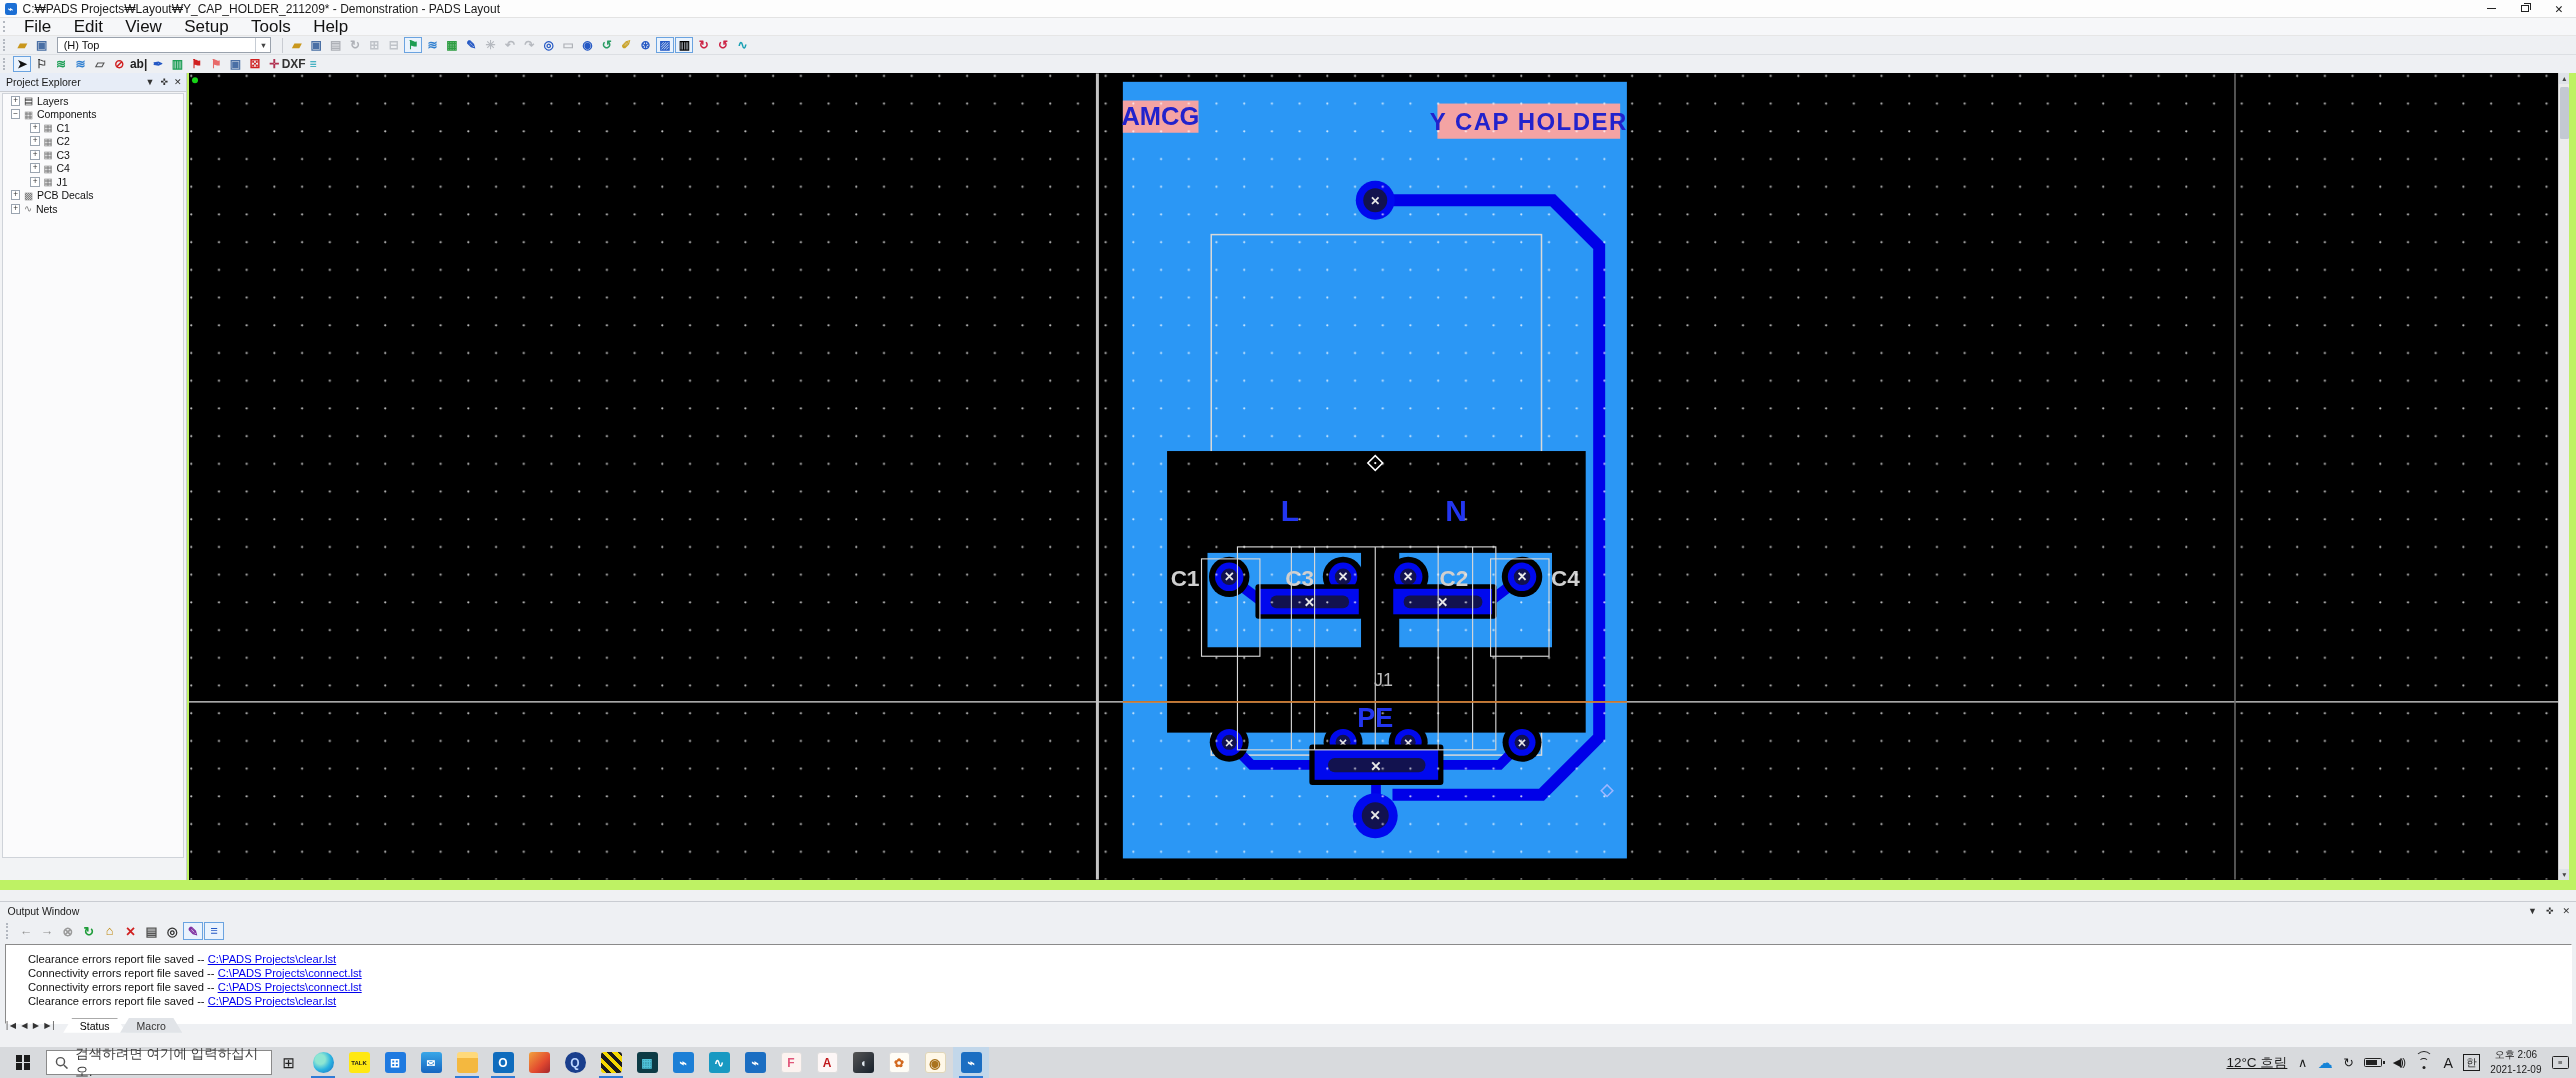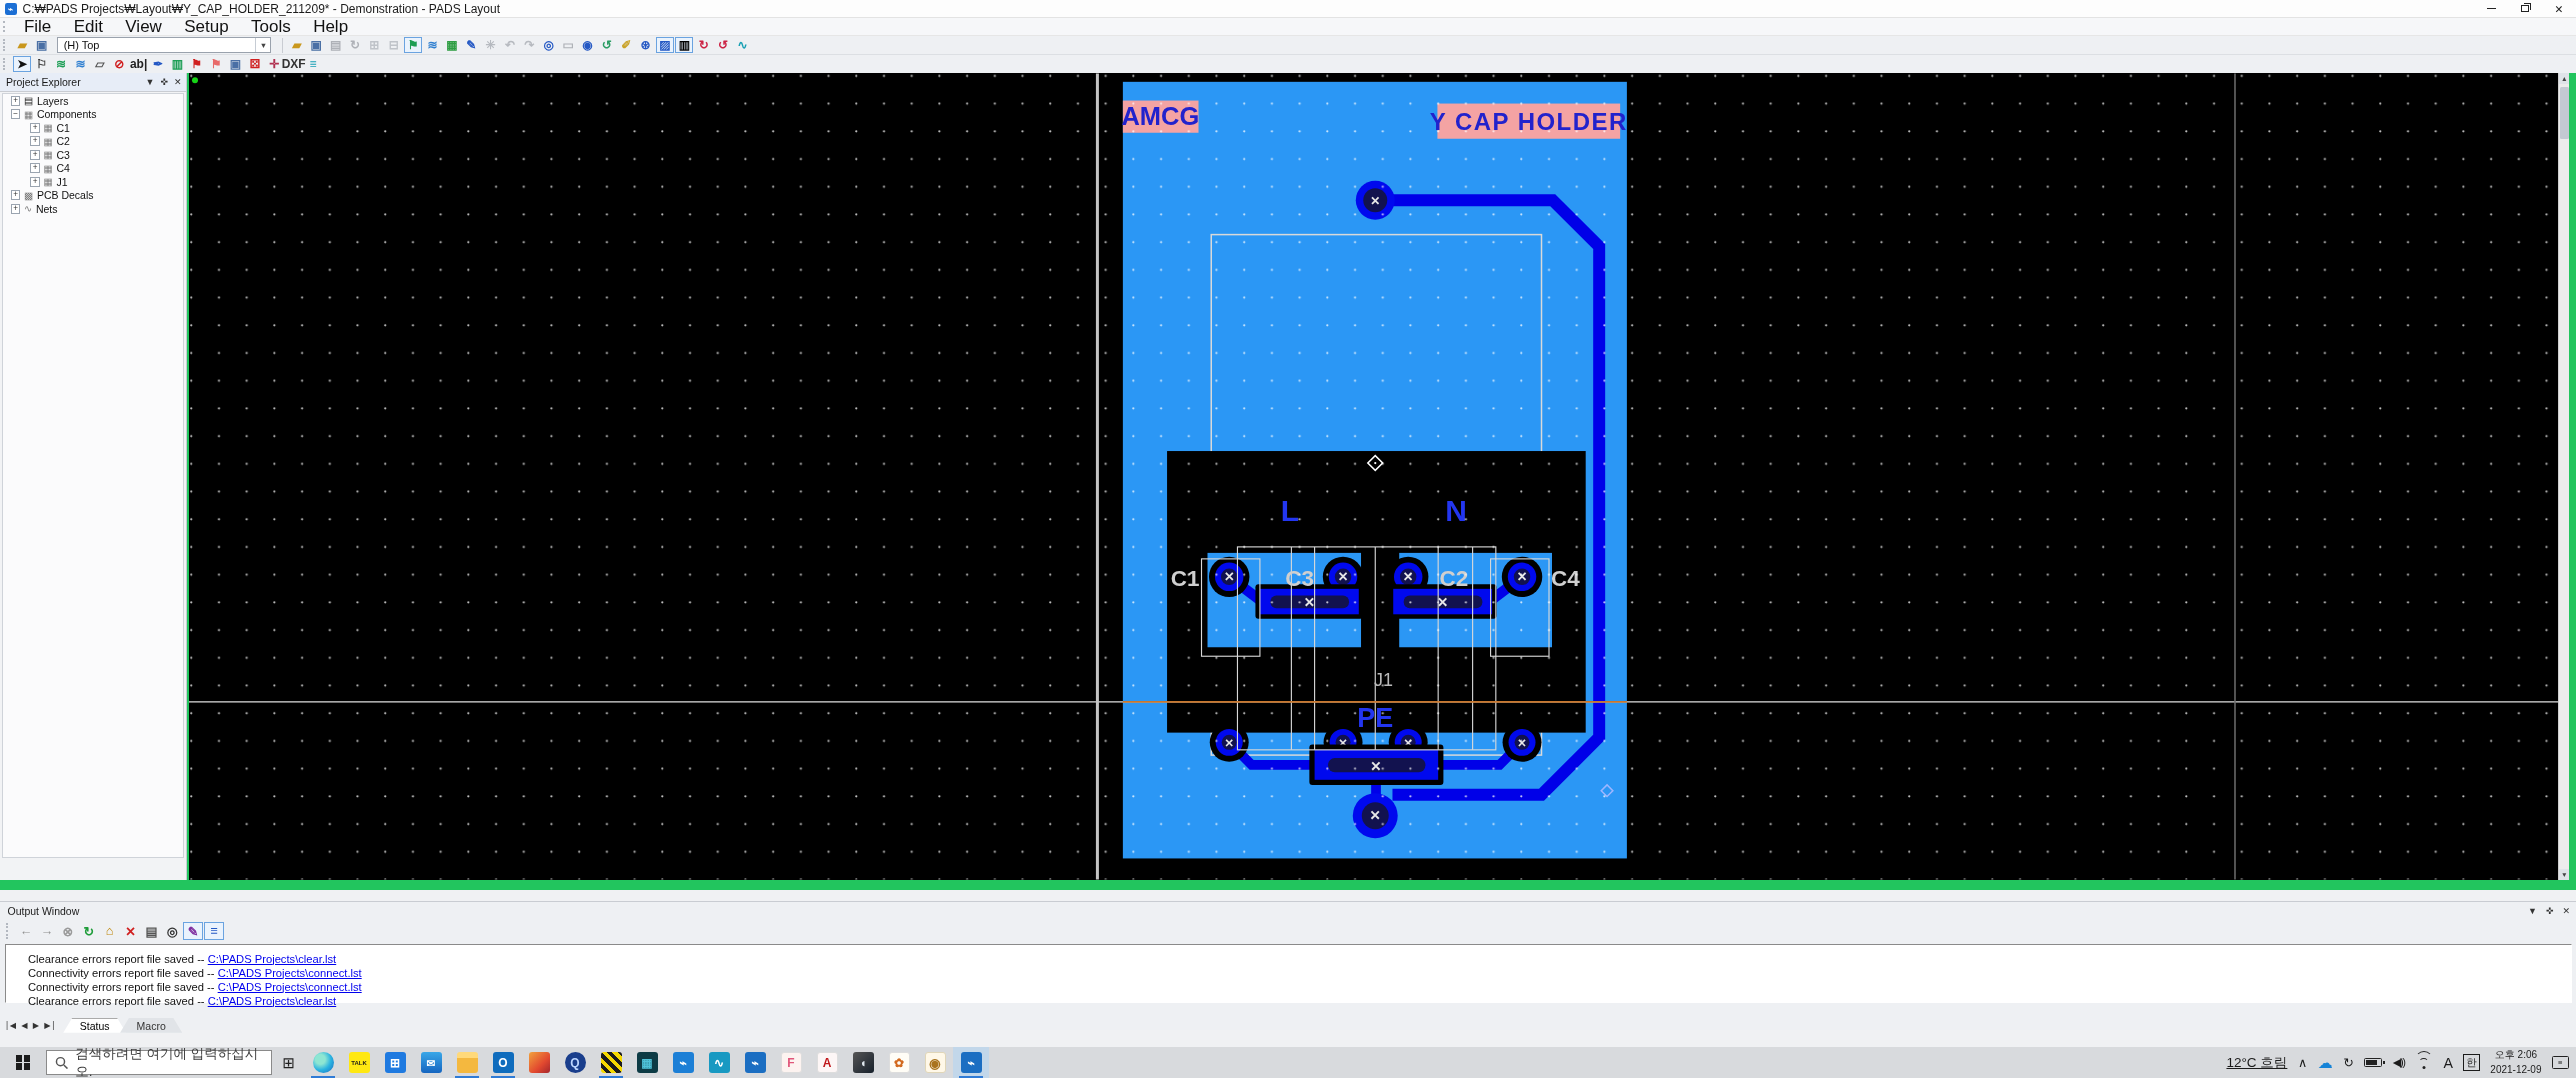--- a/index.html
+++ b/index.html
@@ -35,21 +35,21 @@
   .tbicon.boxed { border:0.7px solid #6aa3e0; background:#eaf3fd; }
   .tbicon.dim { opacity:.55; }
   .tb-sep { width:0.7px; height:15px; background:#c9ccd2; margin:0 4.5px; }
   .layer-combo { width:214px; height:15.7px; background:#fff; border:0.7px solid #9aa2ad; margin:0 6px;
                  display:flex; align-items:center; font-size:11px; color:#111; }
   .layer-combo .val { flex:1; padding-left:5.2px; }
   .combo-arrow { width:15px; height:100%; border-left:0.7px solid #c6ccd4; display:flex; align-items:center;
                  justify-content:center; font-size:7.5px; color:#444; }
 
   
-  .main { position:absolute; left:0; top:73px; width:2576px; height:817px; background:#22c55e; }
+  .main { position:absolute; left:0; top:73px; width:2576px; height:817px; background:#bef264; }
   .explorer { position:absolute; left:0; top:0; width:187px; height:807px; background:#f2f3f5; border-right:0.7px solid #c9ccd2; }
   .explorer-header { height:19px; background:#e7edf7; border-bottom:0.7px solid #c9ccd2; display:flex; align-items:center;
                      font-size:10.5px; color:#1a1a1a; padding-left:6px; }
   .hdr-btns { margin-left:auto; display:flex; gap:6px; padding-right:4.5px; color:#333; font-size:9px; }
   .tree { background:#fbfbfc; position:absolute; top:20px; left:2.2px; right:2.2px; bottom:22.5px; border:0.7px solid #cfd3d9; overflow:hidden; }
   .tree-row { height:13.5px; display:flex; align-items:center; font-size:10.5px; color:#111; }
   .expand { width:9.7px; height:9.7px; border:0.7px solid #9aa4b0; background:#fff; color:#333; font-size:8.2px;
             line-height:8.2px; text-align:center; margin-right:3.7px; flex:none; }
   .tree-glyph { margin-right:3.7px; font-size:9.7px; }
 
@@ -65,21 +65,21 @@
   .hscroll { position:absolute; left:189px; right:15px; top:6px; height:10.5px; background:#ececec; border:0.7px solid #d2d2d2; }
   .hscroll .arr { position:absolute; top:0; width:11.2px; height:100%; background:#dfe3e8; color:#444; font-size:6.7px;
                   text-align:center; line-height:9.7px; }
   .hscroll .thumb { position:absolute; left:30px; top:0.7px; width:195px; height:7.5px; background:#c3c9d2; border-radius:1.5px; }
 
   
   .output { position:absolute; left:0; top:901px; width:2576px; height:129px; background:#eef0f3; border-top:0.7px solid #c9ccd2; }
   .out-header { height:18px; display:flex; align-items:center; padding-left:7.5px; font-size:10.5px; color:#1a1a1a; }
   .out-toolbar { height:22.5px; display:flex; align-items:center; padding-left:3px; }
   .out-toolbar .tbicon { width:19.5px; height:18px; font-size:12.7px; }
-  .out-text { position:absolute; left:4.5px; right:4.5px; top:42px; height:59px; background:#fff;
+  .out-text { position:absolute; left:4.5px; right:4.5px; top:42px; height:80px; background:#fff;
               border:1.5px solid; border-color:#8a8a8a #ffffff #ffffff #8a8a8a; padding:7.5px 0 0 22.5px; }
   .out-line { font-size:11.2px; color:#111; height:14px; }
   .out-link { color:#0000ee; text-decoration:underline; }
   .out-tabs { position:absolute; left:0; bottom:-1.5px; top:117px; width:2576px; display:flex; align-items:center; font-size:10.5px; }
   .tab-nav { color:#333; font-size:8.2px; letter-spacing:1.5px; margin:0 7.5px 0 6px; }
   .btab { height:15px; padding:0.7px 16.5px 0; margin-right:-6px; clip-path:polygon(9px 0,calc(100% - 9px) 0,100% 100%,0 100%);
           background:#e1e4e8; color:#333; display:flex; align-items:center; }
   .btab.active { background:#ffffff; color:#000; border-top:0.7px solid #aaa; }
 
   

